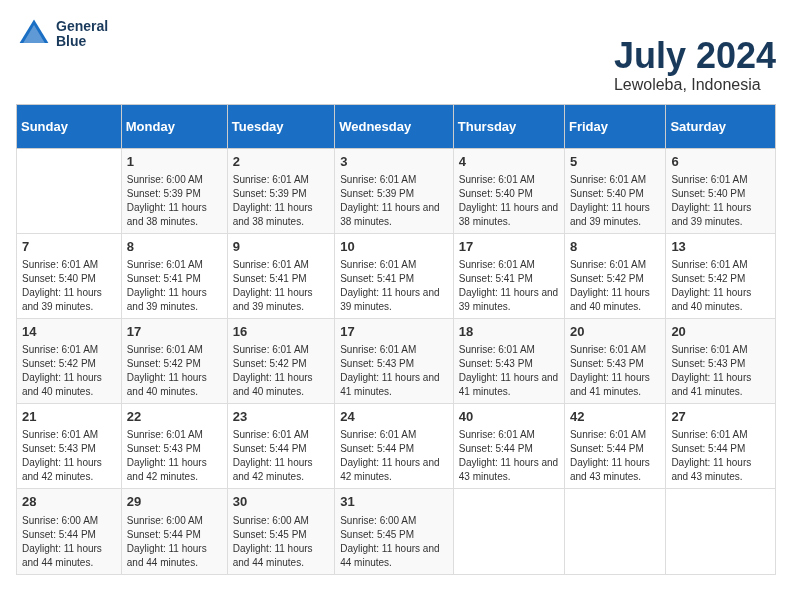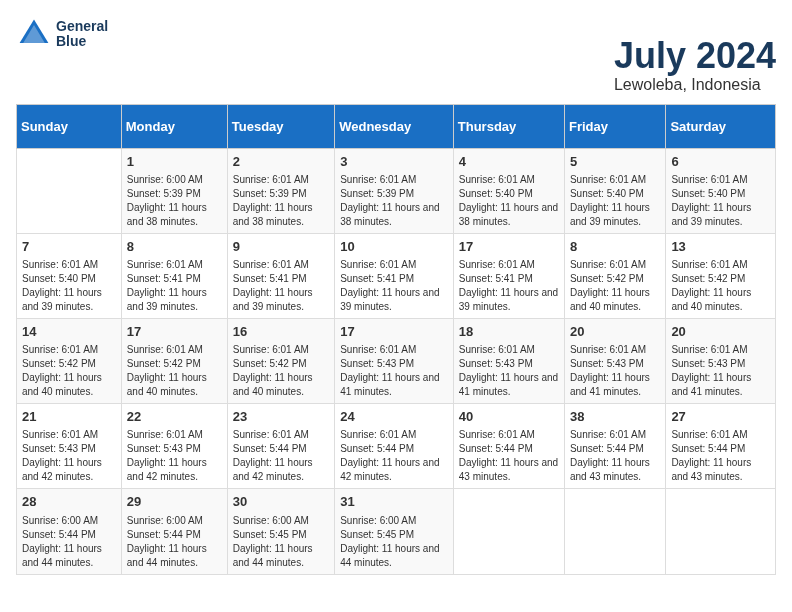--- a/index.html
+++ b/index.html
@@ -225,21 +225,21 @@
         </td>
         <td>
           <span class="day-num">24</span>
           <div class="day-detail">Sunrise: 6:01 AM<br>Sunset: 5:44 PM<br>Daylight: 11 hours and 42 minutes.</div>
         </td>
         <td>
           <span class="day-num">40</span>
           <div class="day-detail">Sunrise: 6:01 AM<br>Sunset: 5:44 PM<br>Daylight: 11 hours and 43 minutes.</div>
         </td>
         <td>
-          <span class="day-num">38</span>
+          <span class="day-num">42</span>
           <div class="day-detail">Sunrise: 6:01 AM<br>Sunset: 5:44 PM<br>Daylight: 11 hours and 43 minutes.</div>
         </td>
         <td>
           <span class="day-num">27</span>
           <div class="day-detail">Sunrise: 6:01 AM<br>Sunset: 5:44 PM<br>Daylight: 11 hours and 43 minutes.</div>
         </td>
       </tr>
       <tr>
         <td>
           <span class="day-num">28</span>

